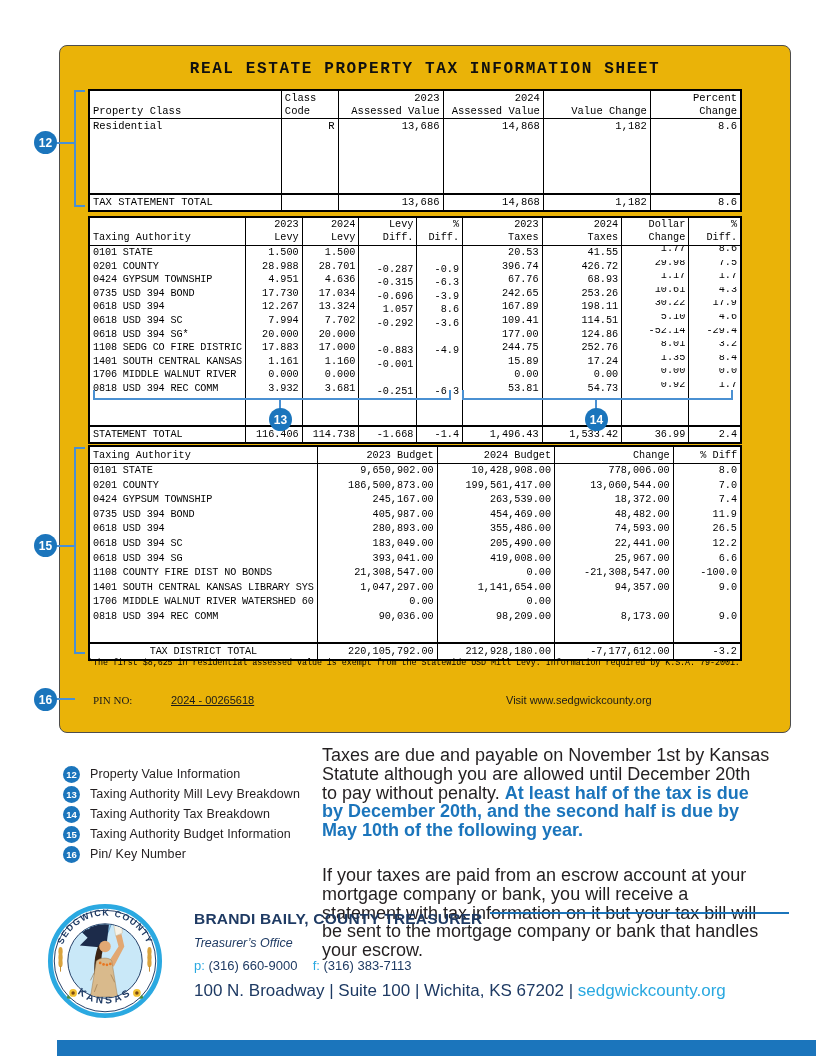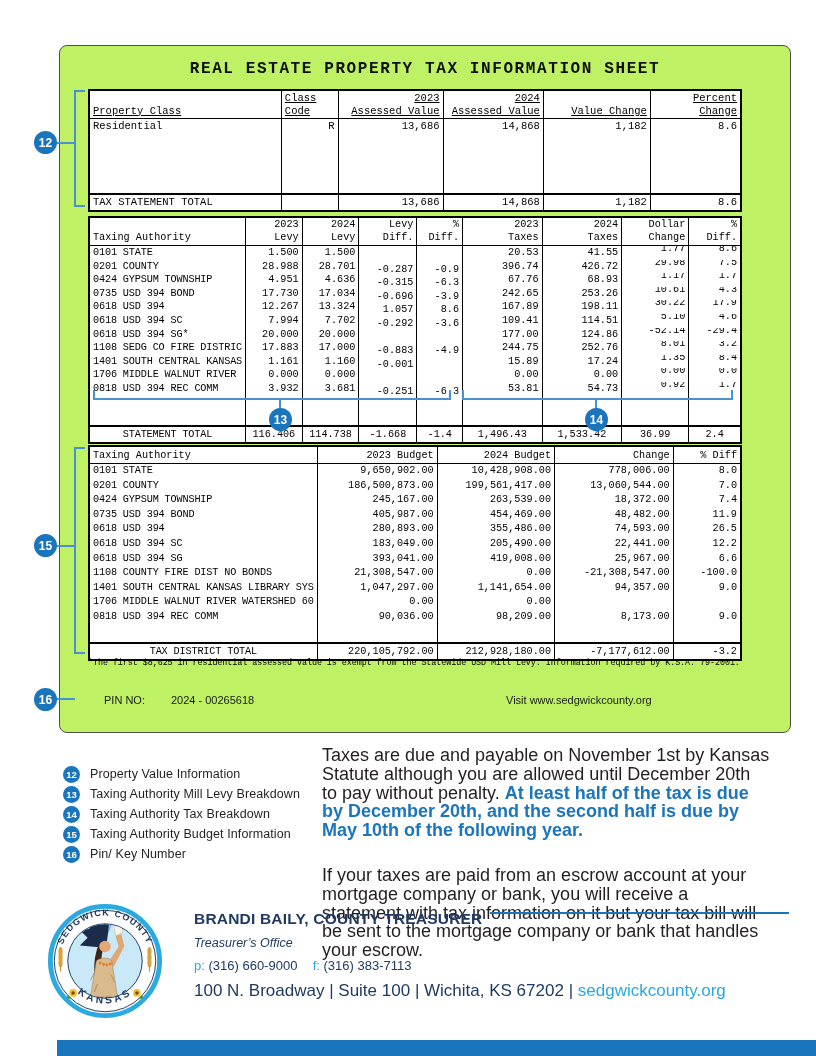--- a/index.html
+++ b/index.html
@@ -5,21 +5,21 @@
   html,body{margin:0;padding:0;}
   body{
     width:816px;height:1056px;background:#ffffff;position:relative;overflow:hidden;
     font-family:"Liberation Sans",sans-serif;color:#231F20;
   }
   .page{position:absolute;inset:0;}
 
   
   .sheet{
     position:absolute;left:59px;top:45px;width:730px;height:686px;
-    border:1.5px solid #4d4d4d;border-radius:8px;background:#bef264;
+    border:1.5px solid #4d4d4d;border-radius:8px;background:#eab308;
   }
   .sheet-title{
     position:absolute;top:14px;left:0;width:100%;text-align:center;
     font-family:"Liberation Mono",monospace;font-weight:bold;font-size:16px;
     letter-spacing:1.6px;color:#101010;white-space:nowrap;
   }
 
   
   table.doc{
     position:absolute;left:28px;width:654px;border-collapse:collapse;table-layout:fixed;
@@ -33,52 +33,52 @@
     font-weight:normal;white-space:pre-line;vertical-align:bottom;text-align:right;
     border-bottom:1.5px solid #000;padding-bottom:1px;line-height:12.5px;
   }
   table.doc th:first-child{text-align:left;}
   table.doc td{text-align:right;}
   table.doc td:first-child{text-align:left;}
   table.doc tr.total td{border-top:2px solid #000;}
   table.doc td span{display:inline-block;}
 
   .t1{top:43px;font-size:10.5px;}
-  .t1 th{height:26px;text-decoration:underline;}
+  .t1 th{height:26px;}
   .t1 tr.data td{line-height:15px;height:15px;vertical-align:top;}
   .t1 tr.spacer td{height:59px;}
   .t1 tr.total td{line-height:15px;height:15px;}
   .t1 th:nth-child(2){text-align:left;}
 
   .t2{top:170px;font-size:10.2px;}
   .t2 th{height:26px;}
   .t2 tr.data td{line-height:13.6px;height:13.6px;vertical-align:top;}
   .t2 tr.spacer td{height:29px;}
-  .t2 tr.total td{line-height:15px;height:15px;text-align:center;}
+  .t2 tr.total td{line-height:15px;height:15px;}
   .t2 tr.data td:nth-child(4) span,.t2 tr.data td:nth-child(5) span{position:relative;top:3px;}
   .t2 tr.data td:nth-child(8) span,.t2 tr.data td:nth-child(9) span{position:relative;top:-4px;}
   .t2 td:first-child{letter-spacing:-0.15px;}
 
   .t3{top:399px;font-size:10.2px;}
   .t3 th{height:15px;white-space:nowrap;}
   .t3 tr.data td{line-height:14.6px;height:14.6px;vertical-align:top;}
   .t3 tr.spacer td{height:17px;}
   .t3 tr.total td{line-height:15.5px;height:15.5px;}
   .t3 tr.total td:first-child{text-align:center;}
   .t3 td:first-child{letter-spacing:-0.15px;}
 
   .footnote{
     position:absolute;left:28px;top:612px;width:660px;
     font-family:"Liberation Mono",monospace;font-size:8.4px;letter-spacing:-0.05px;
     color:#000;white-space:nowrap;
   }
 
   .pin-row{position:absolute;left:0;top:648px;width:100%;height:16px;font-size:11px;color:#1a1a1a;}
-  .pin-label{position:absolute;left:44px;top:0;}
-  .pin-value{position:absolute;left:111px;top:0;}
+  .pin-label{position:absolute;left:33px;top:0;font-family:Liberation Serif, serif;}
+  .pin-value{position:absolute;left:111px;top:0;text-decoration:underline;}
   .visit-link{position:absolute;left:446px;top:0;color:#1a1a1a;}
 
   
   .co-circle{
     position:absolute;width:23px;height:23px;border-radius:50%;background:#1B75BC;
     color:#fff;font-weight:bold;font-size:12px;display:flex;align-items:center;justify-content:center;
     z-index:5;
   }
   .v-bracket{position:absolute;width:9px;border-left:2px solid #4a90d2;border-top:2px solid #4a90d2;border-bottom:2px solid #4a90d2;}
   .h-connector{position:absolute;height:2px;background:#4a90d2;}

